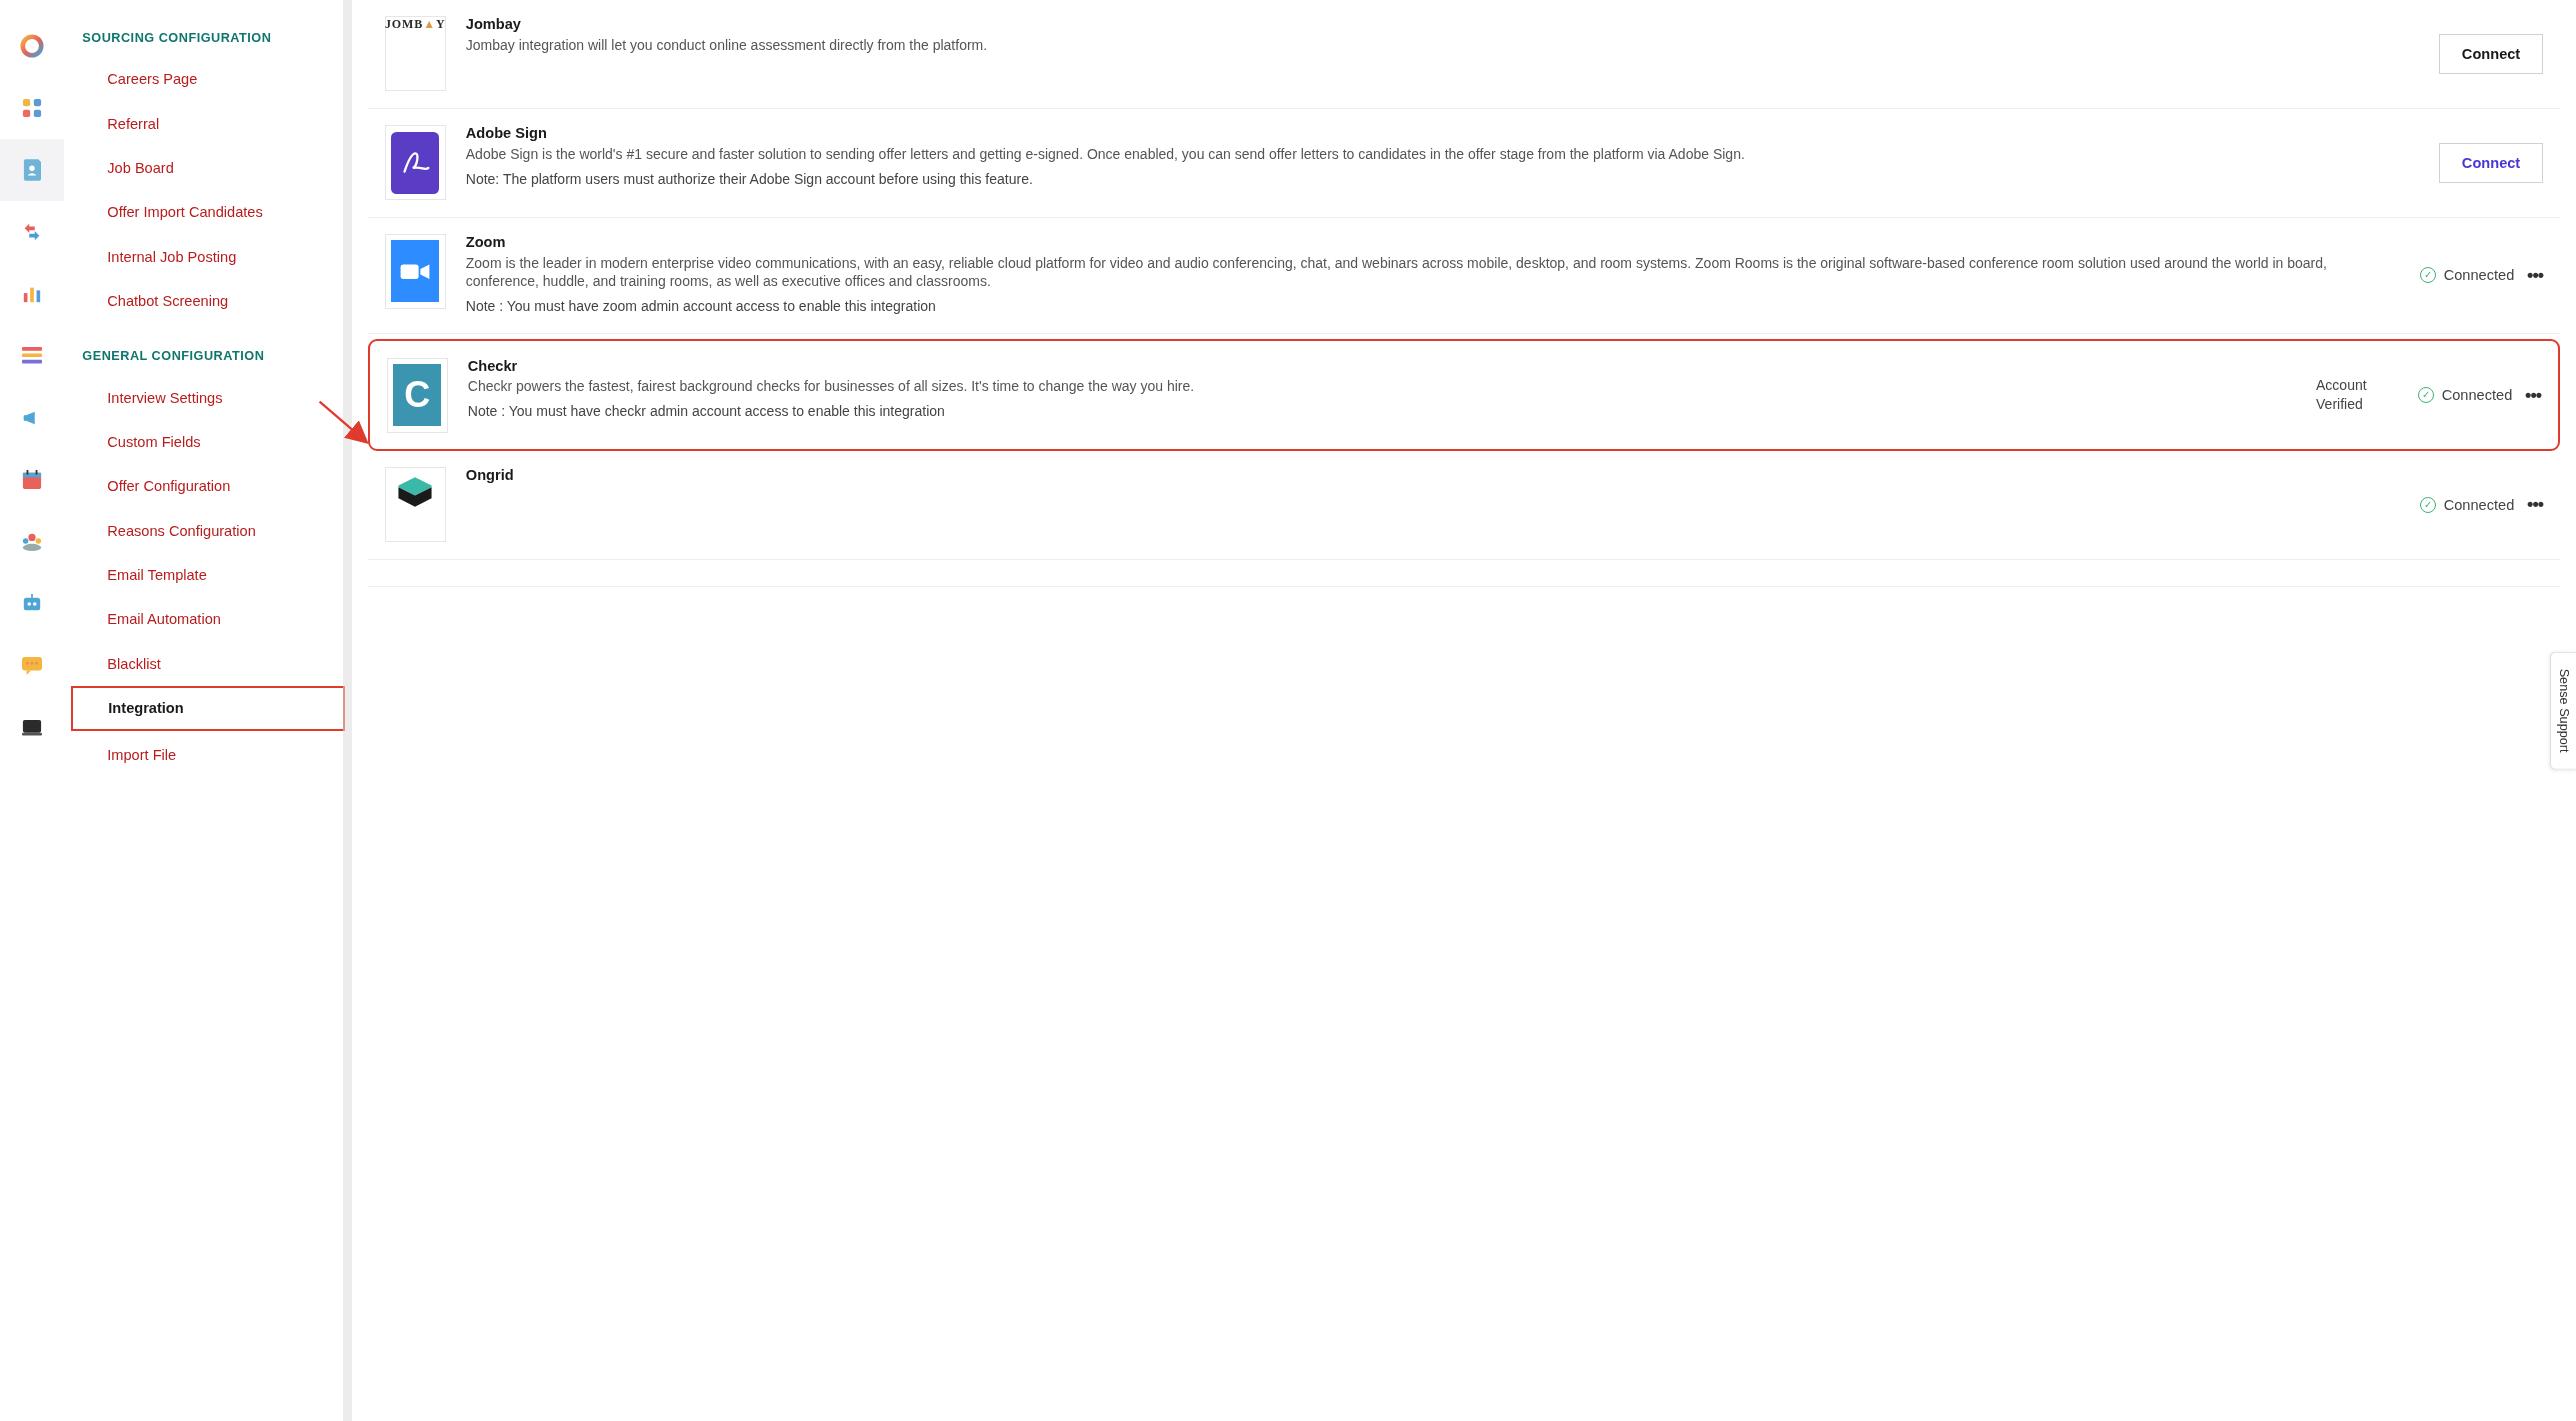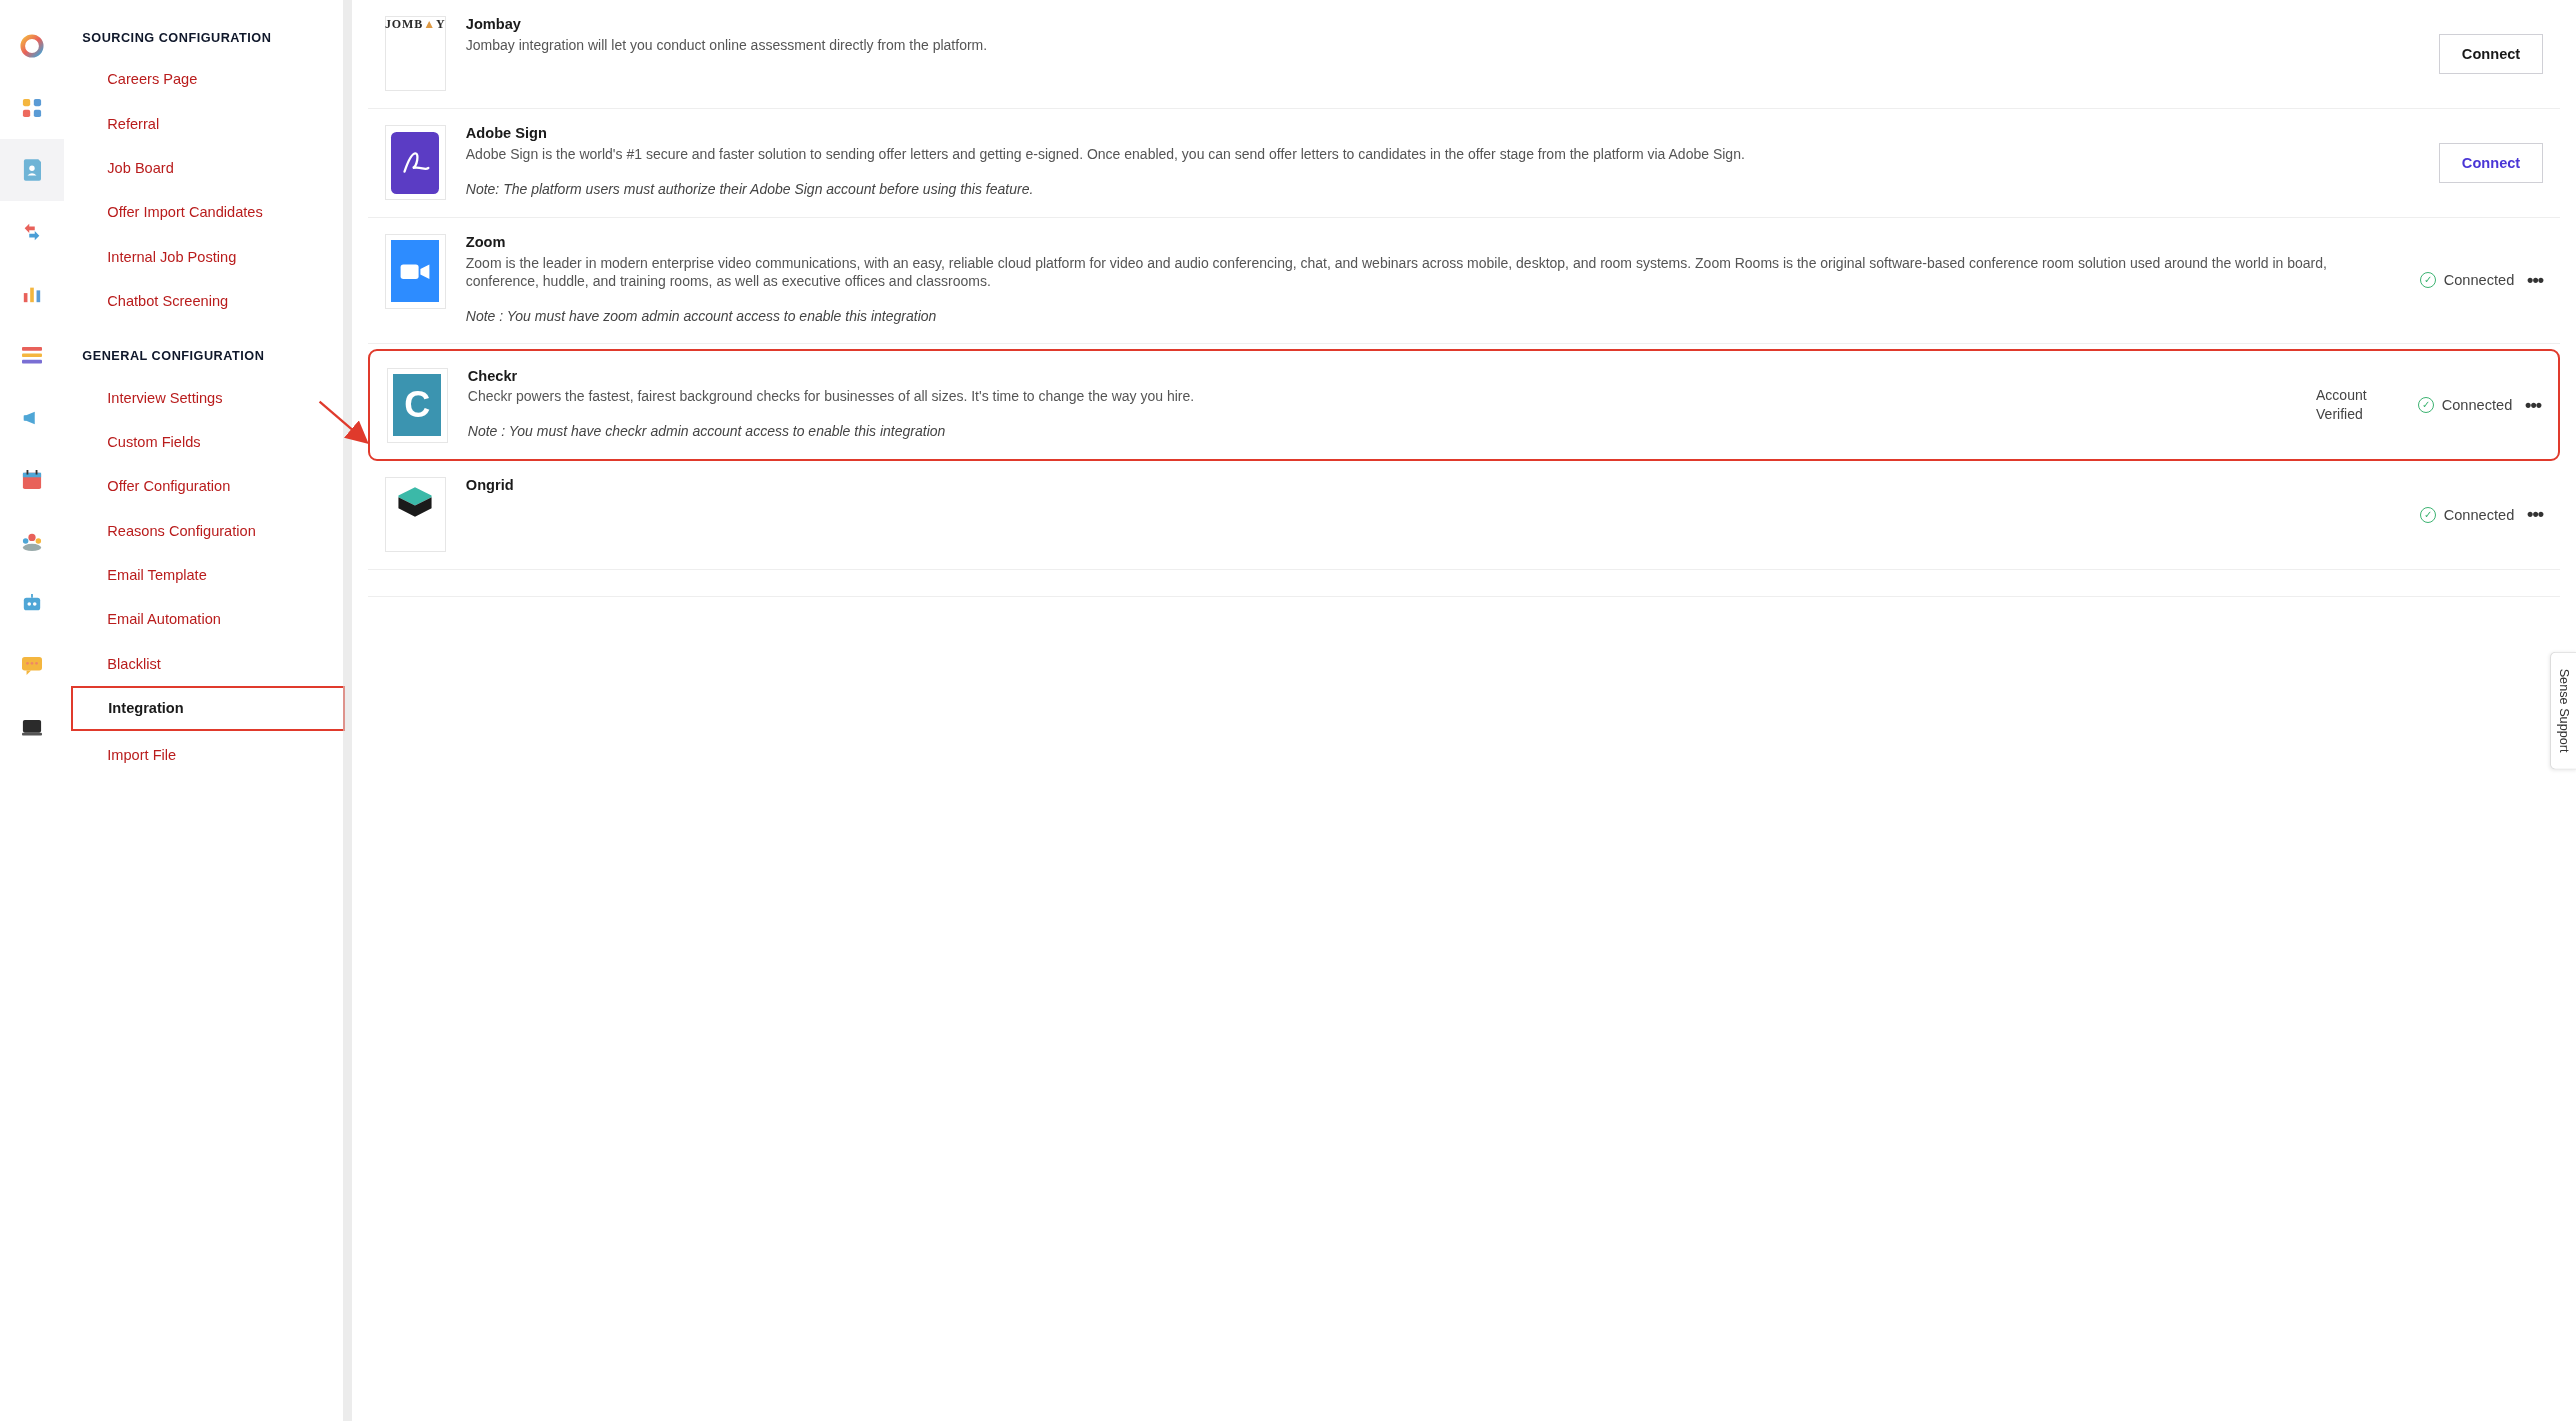--- a/index.html
+++ b/index.html
@@ -41,21 +41,21 @@
       right: 0;
       width: 9px;
       height: 100%;
       background: #ddd;
       opacity: 0.55;
     }
     .sidebar-section-title {
       font-size: 12.7px;
       font-weight: 700;
       letter-spacing: 0.5px;
-      color: #0f172a;
+      color: #0f766e;
       padding: 9px 11px 12.7px 11px;
     }
     .sidebar-item {
       font-size: 14.6px;
       color: #b91c1c;
       padding: 12.7px 11px 12.7px 36px;
       cursor: pointer;
       line-height: 1.3;
     }
     .sidebar-item.highlighted {
@@ -101,24 +101,23 @@
       color: #1a1a1a;
       margin-bottom: 3.6px;
     }
     .integration-desc {
       font-size: 14px;
       color: #555;
       line-height: 1.35;
     }
     .integration-note {
       font-size: 14px;
-      font-style: italic;
       color: #444;
       line-height: 1.35;
-      margin-top: 16px;
+      margin-top: 6px;
     }
     .integration-extra {
       font-size: 14px;
       color: #444;
       line-height: 1.35;
       margin-right: 9px;
       align-self: center;
       text-align: left;
     }
     .integration-actions {

